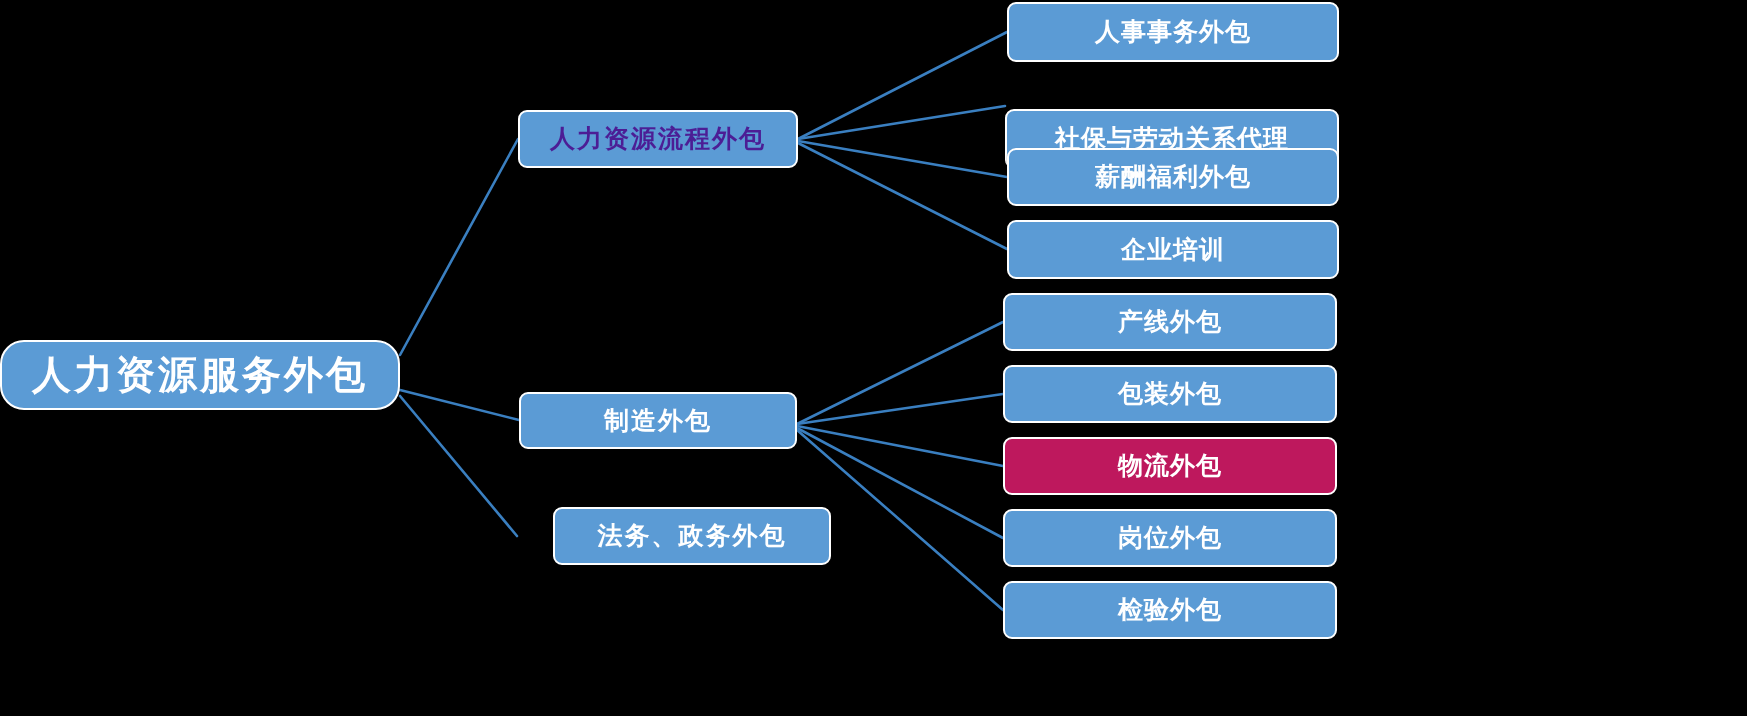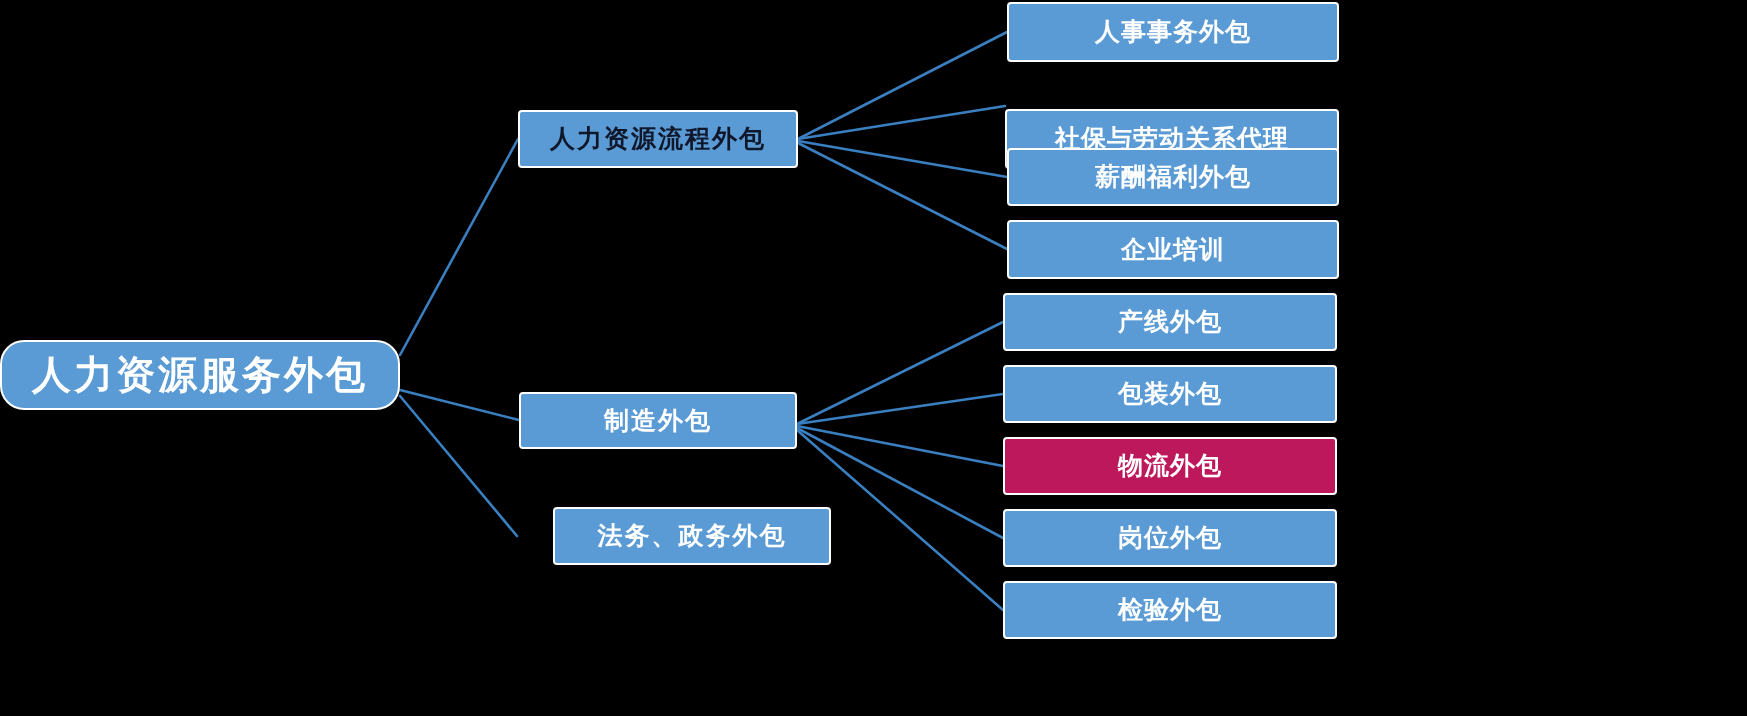--- a/index.html
+++ b/index.html
@@ -23,21 +23,21 @@
     top: 0;
     width: 1747px;
     height: 716px;
     pointer-events: none;
   }
   .node {
     position: absolute;
     box-sizing: border-box;
     background: #5b9bd5;
     border: 2px solid #ffffff;
-    border-radius: 4px;
+    border-radius: 9px;
     color: #ffffff;
     display: flex;
     align-items: center;
     justify-content: center;
     text-align: center;
     font-weight: bold;
     letter-spacing: 1px;
     line-height: 1.1;
     box-shadow: 0 1px 2px rgba(0,0,0,0.35);
   }
@@ -70,21 +70,21 @@
       <line x1="798" y1="143" x2="1007" y2="249" stroke="#3a7fc0" stroke-width="2.6" stroke-linecap="round"></line>
       <line x1="797" y1="424" x2="1003" y2="322" stroke="#3a7fc0" stroke-width="2.6" stroke-linecap="round"></line>
       <line x1="797" y1="424" x2="1003" y2="394" stroke="#3a7fc0" stroke-width="2.6" stroke-linecap="round"></line>
       <line x1="797" y1="426" x2="1003" y2="466" stroke="#3a7fc0" stroke-width="2.6" stroke-linecap="round"></line>
       <line x1="797" y1="428" x2="1003" y2="538" stroke="#3a7fc0" stroke-width="2.6" stroke-linecap="round"></line>
       <line x1="797" y1="430" x2="1003" y2="610" stroke="#3a7fc0" stroke-width="2.6" stroke-linecap="round"></line>
     </svg>
 
   <div id="node-layer">
       <div class="node root" style="left: 0px; top: 340px; width: 400px; height: 70px; background: rgb(91, 155, 213); border-color: rgb(255, 255, 255); color: rgb(255, 255, 255);">人力资源服务外包</div>
-      <div class="node branch" style="left: 518px; top: 110px; width: 280px; height: 58px; background: rgb(91, 155, 213); border-color: rgb(255, 255, 255); color: #0f172a;">人力资源流程外包</div>
+      <div class="node branch" style="left: 518px; top: 110px; width: 280px; height: 58px; background: rgb(91, 155, 213); border-color: rgb(255, 255, 255); color: #4c1d95;">人力资源流程外包</div>
       <div class="node leaf" style="left: 1007px; top: 2px; width: 332px; height: 60px; background: rgb(91, 155, 213); border-color: rgb(255, 255, 255); color: rgb(255, 255, 255);">人事事务外包</div>
       <div class="node leaf" style="left: 1005px; top: 76px; width: 334px; height: 60px; background: rgb(91, 155, 213); border-color: rgb(255, 255, 255); color: rgb(255, 255, 255); margin-top: 33px;">社保与劳动关系代理</div>
       <div class="node leaf" style="left: 1007px; top: 148px; width: 332px; height: 58px; background: rgb(91, 155, 213); border-color: rgb(255, 255, 255); color: rgb(255, 255, 255);">薪酬福利外包</div>
       <div class="node leaf" style="left: 1007px; top: 220px; width: 332px; height: 59px; background: rgb(91, 155, 213); border-color: rgb(255, 255, 255); color: rgb(255, 255, 255);">企业培训</div>
       <div class="node branch" style="left: 519px; top: 392px; width: 278px; height: 57px; background: rgb(91, 155, 213); border-color: rgb(255, 255, 255); color: rgb(255, 255, 255);">制造外包</div>
       <div class="node leaf" style="left: 1003px; top: 293px; width: 334px; height: 58px; background: rgb(91, 155, 213); border-color: rgb(255, 255, 255); color: rgb(255, 255, 255);">产线外包</div>
       <div class="node leaf" style="left: 1003px; top: 365px; width: 334px; height: 58px; background: rgb(91, 155, 213); border-color: rgb(255, 255, 255); color: rgb(255, 255, 255);">包装外包</div>
       <div class="node leaf" style="left: 1003px; top: 437px; width: 334px; height: 58px; background: #be185d; border-color: rgb(255, 255, 255); color: rgb(255, 255, 255);">物流外包</div>
       <div class="node leaf" style="left: 1003px; top: 509px; width: 334px; height: 58px; background: rgb(91, 155, 213); border-color: rgb(255, 255, 255); color: rgb(255, 255, 255);">岗位外包</div>
       <div class="node leaf" style="left: 1003px; top: 581px; width: 334px; height: 58px; background: rgb(91, 155, 213); border-color: rgb(255, 255, 255); color: rgb(255, 255, 255);">检验外包</div>

